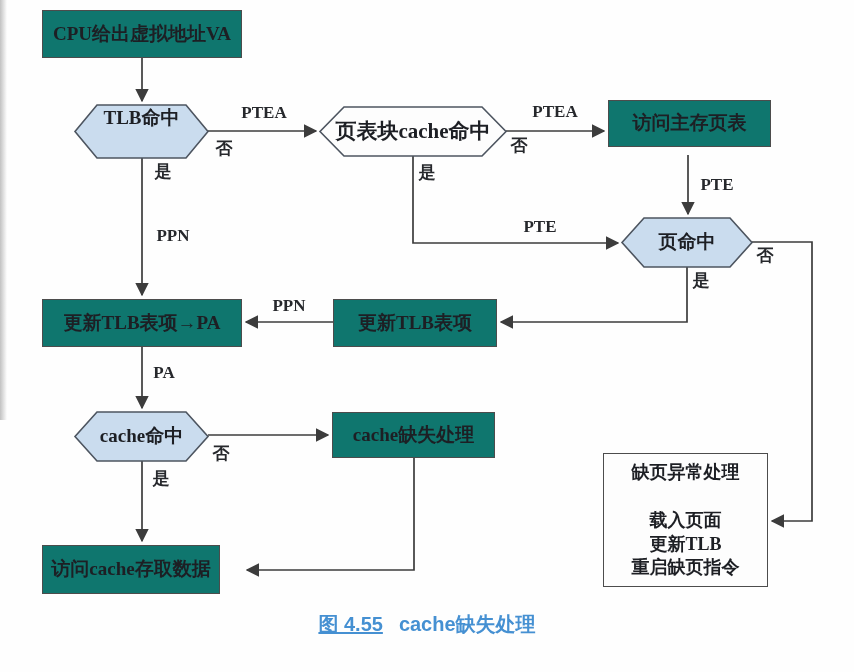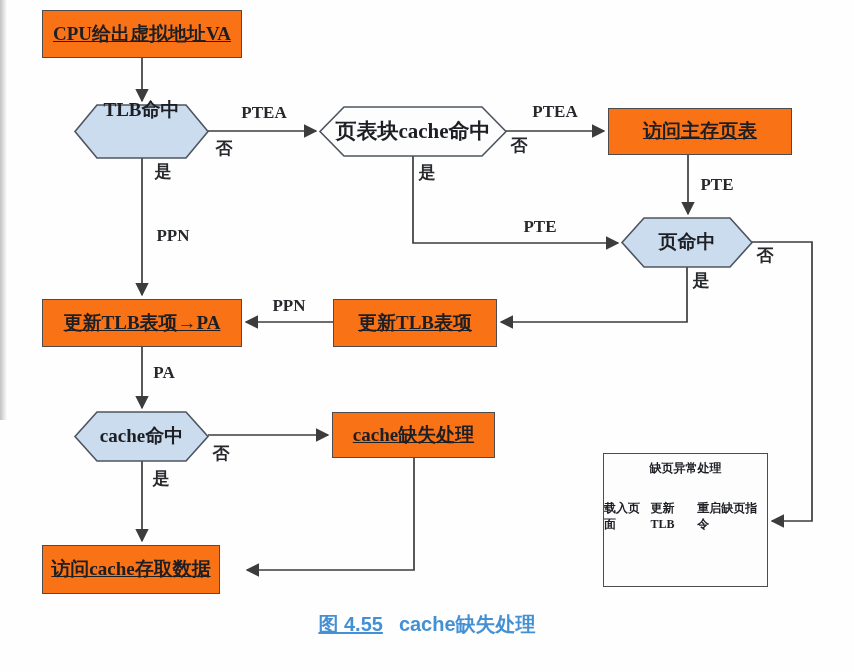--- a/index.html
+++ b/index.html
@@ -19,44 +19,43 @@
   .node{
     position:absolute;
     display:flex;align-items:center;justify-content:center;
     text-align:center;
     font-size:19px;font-weight:600;
     white-space:nowrap;
     line-height:1.2;
     color:#1d1f24;
   }
   .rect-node{
-    background:#f97316;
+    background:#0f766e;
     border:1.6px solid #4c4c4c;
     box-sizing:border-box;
-    text-decoration:underline;
   }
   .hex-label{background:transparent;}
   .edge-label{
     position:absolute;
     transform:translate(-50%,-50%);
     font-size:17px;font-weight:600;
     white-space:nowrap;
     color:#26282c;
   }
   #page-fault-box{
     position:absolute;
     left:603px;top:453px;width:165px;height:134px;
     background:#fdfdfd;border:1.6px solid #4c4c4c;
     box-sizing:border-box;
     display:flex;flex-direction:column;align-items:center;
-    font-size:12px;font-weight:600;color:#1d1f24;
+    font-size:18px;font-weight:600;color:#1d1f24;
     line-height:1.32;
   }
   #page-fault-box .pf-title{margin-top:7px;}
-  #page-fault-box .pf-steps{margin-top:24px;display:flex;flex-direction:row;align-items:center;}
+  #page-fault-box .pf-steps{margin-top:24px;display:flex;flex-direction:column;align-items:center;}
   #caption{
     position:absolute;left:0;top:611px;width:854px;
     text-align:center;
     font-family:"Liberation Sans","DejaVu Sans",sans-serif;
     font-weight:700;font-size:20px;
     color:#4590d2;
   }
   #caption .cap-fig{margin-right:16px;text-decoration:underline;}
 </style>
 </head>
@@ -91,40 +90,40 @@
     <g stroke="#4d5560" stroke-width="1.6">
       <polygon points="97,105 186,105 208,131.5 186,158 97,158 75,131.5" fill="#cadcee"></polygon>
       <polygon points="344,107 482,107 506,131.5 482,156 344,156 320,131.5" fill="#fdfdfd"></polygon>
       <polygon points="644,218 730,218 752,242.5 730,267 644,267 622,242.5" fill="#cadcee"></polygon>
       <polygon points="97,412 186,412 208,436.5 186,461 97,461 75,436.5" fill="#cadcee"></polygon>
     </g>
   </svg>
 
   <div class="node rect-node" style="left:42px;top:10px;width:200px;height:48px;">CPU给出虚拟地址VA</div>
 
-  <div class="node rect-node" style="left:608px;top:108px;width:184px;height:47px;">访问主存页表</div>
+  <div class="node rect-node" style="left:608px;top:100px;width:163px;height:47px;">访问主存页表</div>
 
   <div class="node rect-node" style="left:42px;top:299px;width:200px;height:48px;">更新TLB表项→PA</div>
 
   <div class="node rect-node" style="left:333px;top:299px;width:164px;height:48px;">更新TLB表项</div>
 
   <div class="node rect-node" style="left:332px;top:412px;width:163px;height:46px;">cache缺失处理</div>
 
   <div class="node rect-node" style="left:42px;top:545px;width:178px;height:49px;">访问cache存取数据</div>
 
   <div id="page-fault-box">
     <div class="pf-title">缺页异常处理</div>
     <div class="pf-steps">
       <div>载入页面</div>
       <div>更新TLB</div>
       <div>重启缺页指令</div>
     </div>
   </div>
 
-  <div class="node hex-label" style="left:75px;top:90px;width:133px;height:41px;">TLB命中</div>
+  <div class="node hex-label" style="left:75px;top:98px;width:133px;height:41px;">TLB命中</div>
 
   <div class="node hex-label" style="left:320px;top:107px;width:186px;height:49px;font-size:21px;">页表块cache命中</div>
 
   <div class="node hex-label" style="left:622px;top:218px;width:130px;height:49px;">页命中</div>
 
   <div class="node hex-label" style="left:75px;top:412px;width:133px;height:49px;">cache命中</div>
 
   <div class="edge-label" style="left:264px;top:113px;">PTEA</div>
   <div class="edge-label" style="left:224px;top:148px;">否</div>
   <div class="edge-label" style="left:163px;top:171px;">是</div>

